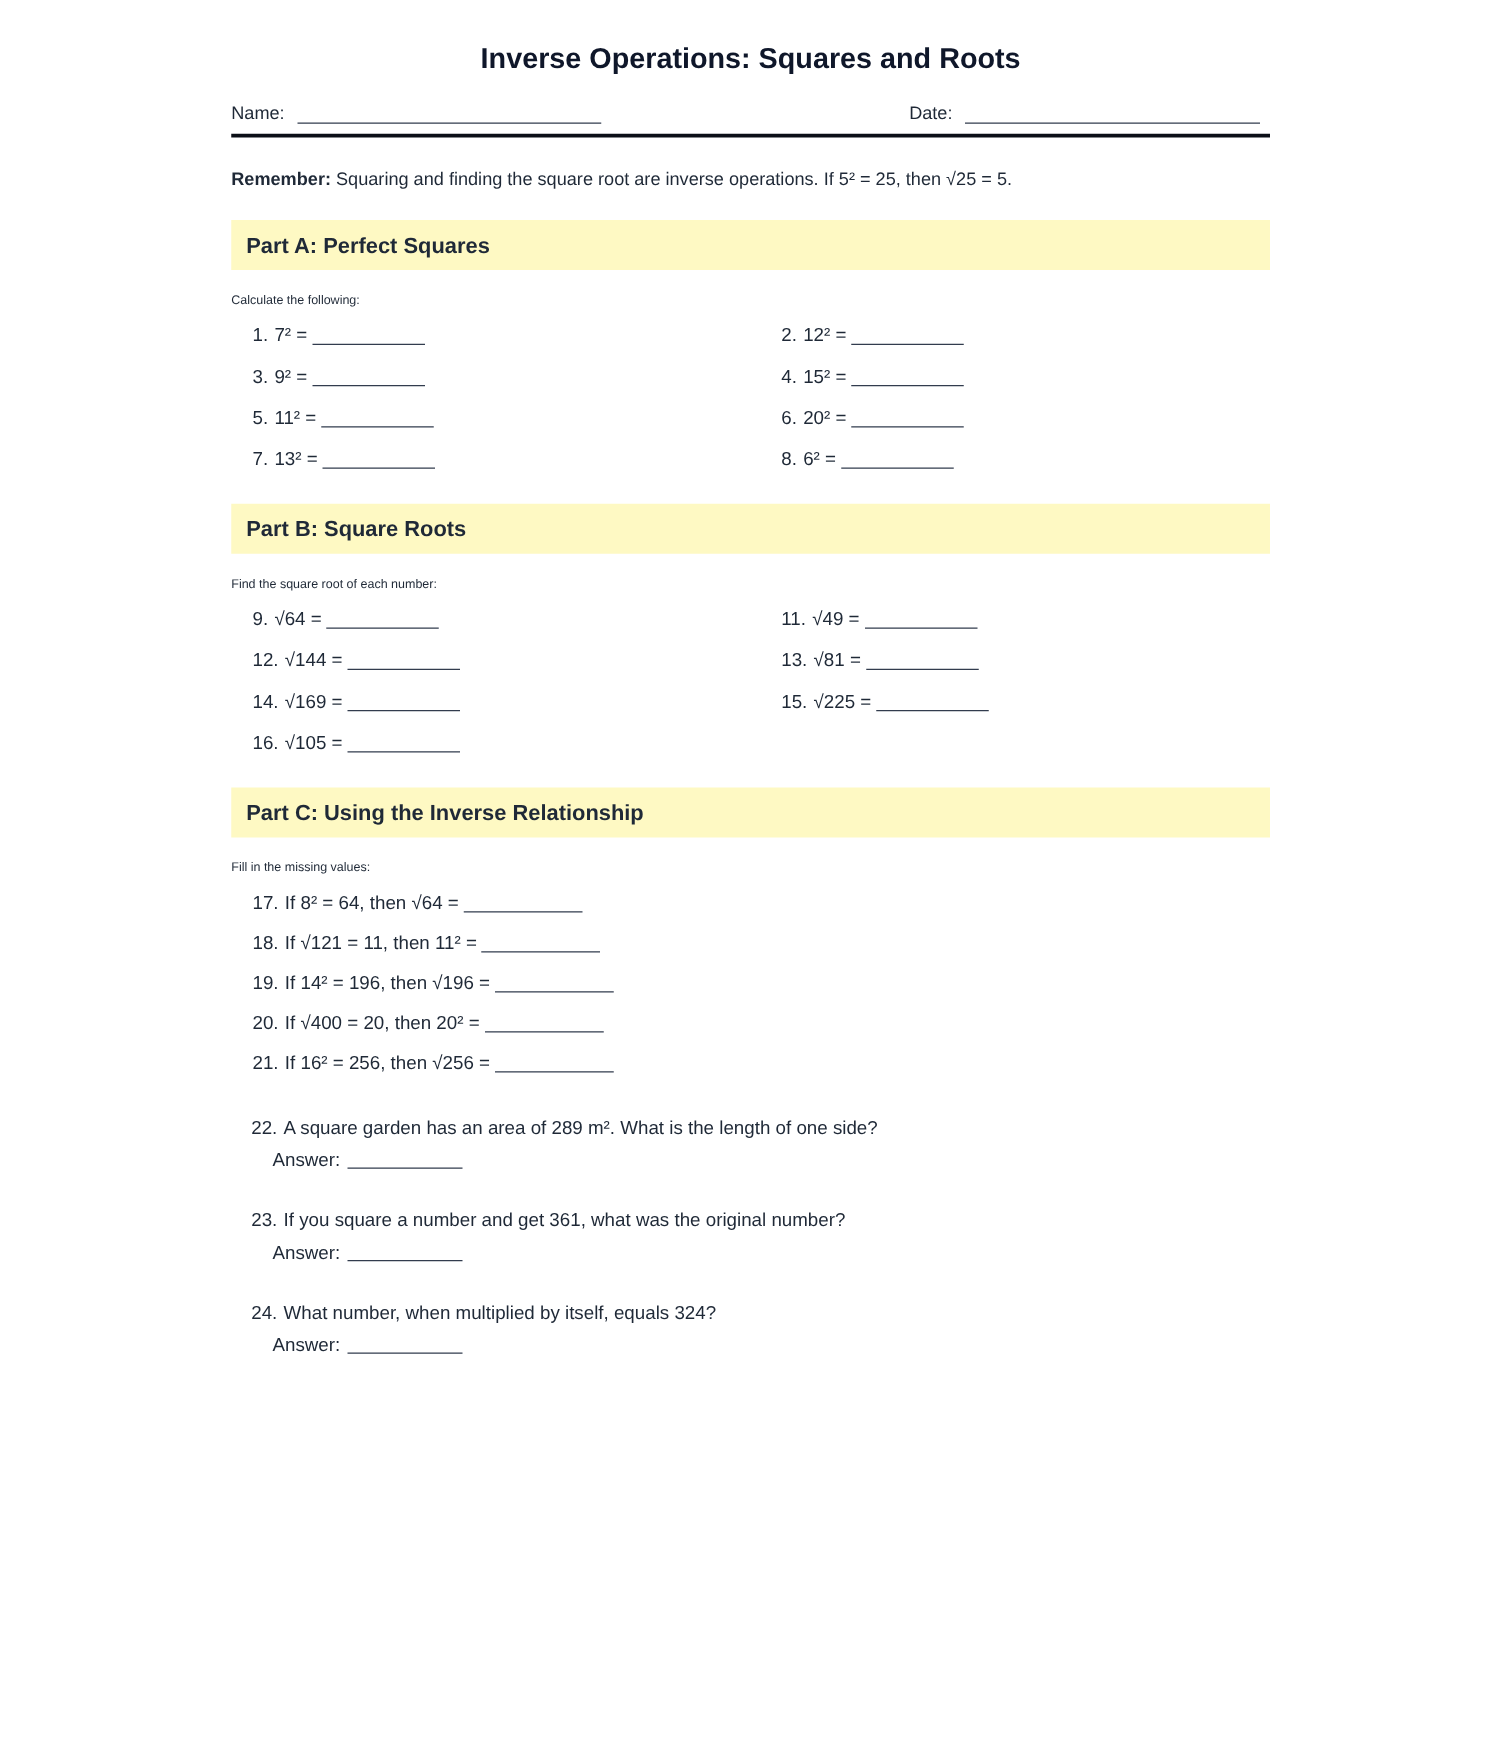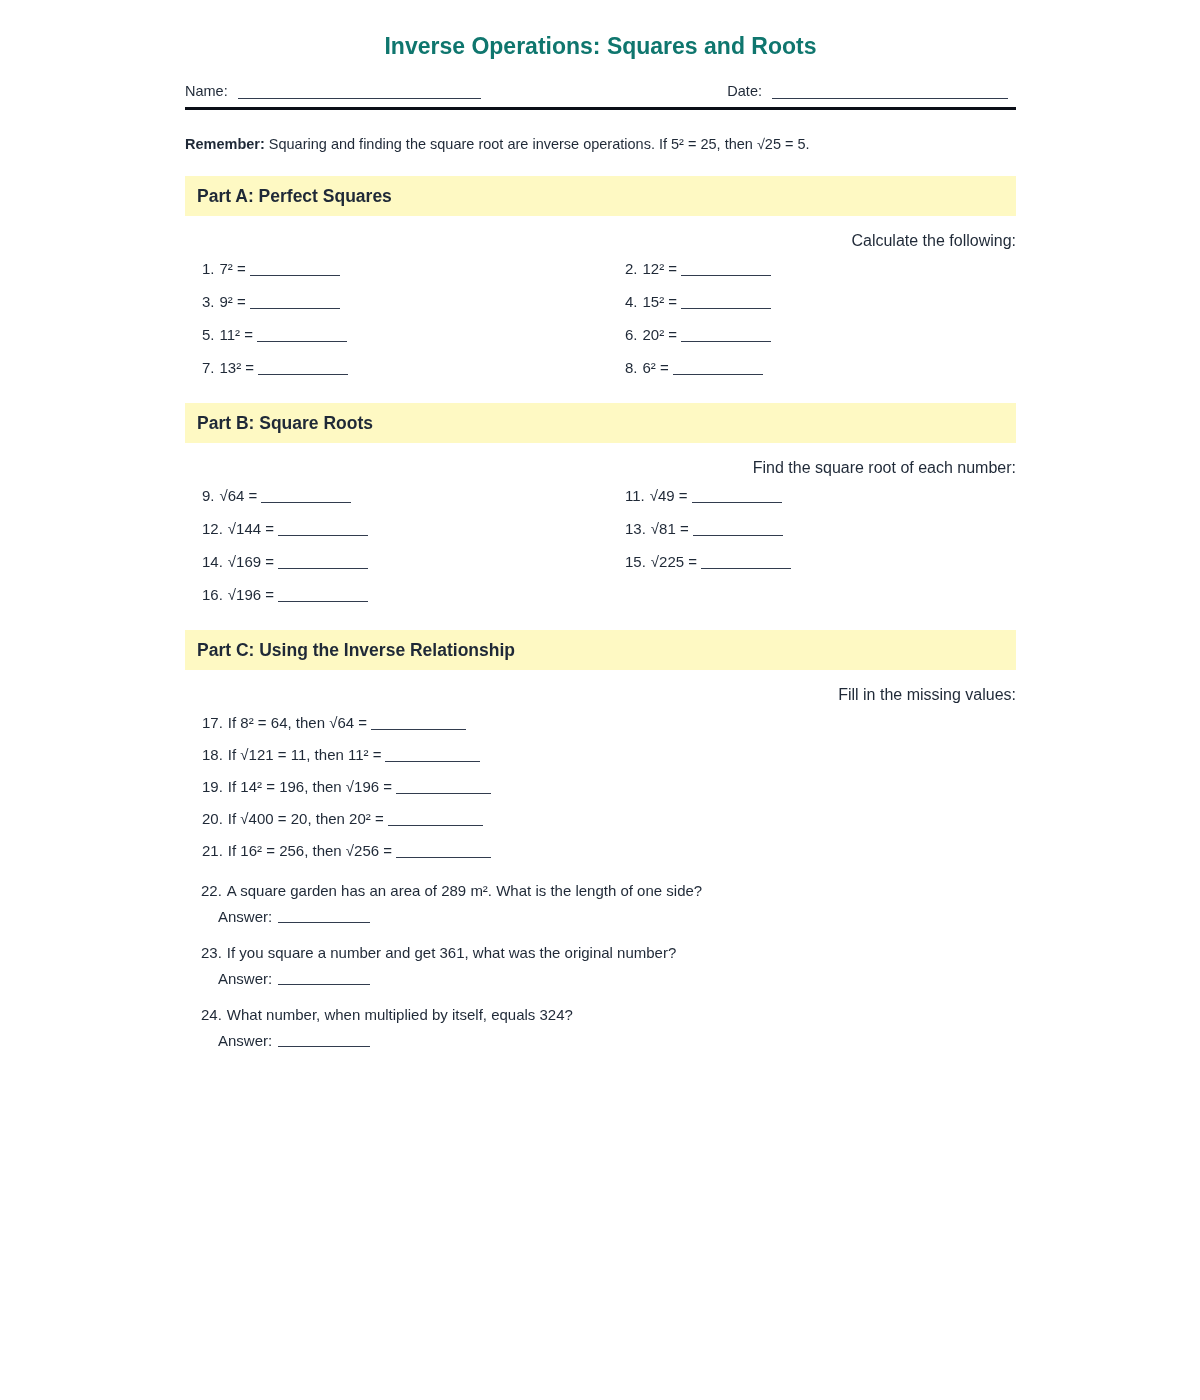--- a/index.html
+++ b/index.html
@@ -6,21 +6,21 @@
   html,body { background:#ffffff; }
   body {
     width:1200px; height:1400px; position:relative;
     font-family:"Liberation Sans", sans-serif;
     color:#1f2937;
   }
   .sheet { width:831px; margin-left:185px; }
 
   .title {
     padding-top:32px; font-size:23px; font-weight:bold;
-    text-align:center; line-height:28px; color:#0f766e;
+    text-align:center; line-height:28px; color:#0f172a;
   }
 
   .meta-row { display:flex; justify-content:space-between; margin-top:23px; font-size:14.5px; padding-right:8px; }
   .meta-field { display:flex; align-items:flex-end; }
   .meta-label { margin-right:6px; }
   .blank { display:inline-block; border-bottom:1.5px solid #323c4e; height:15px; vertical-align:-4px; margin-left:4px; }
   .blank-name { width:243px; border-bottom-width:1px; }
   .blank-date { width:236px; border-bottom-width:1px; }
 
   .header-rule { border:none; border-top:3px solid #0b0f17; margin-top:8px; }
@@ -29,37 +29,37 @@
 
   .section-bar {
     background:#fef9c3; padding:10px 12px;
     font-size:17.5px; font-weight:bold; line-height:20px; color:#1f2937;
   }
   .bar-a { margin-top:22px; }
   .bar-b { margin-top:19px; }
   .bar-c { margin-top:19px; }
   .bar-d { margin-top:24px; }
 
-  .instructions { margin-top:16px; font-size:16px; line-height:18px;text-align:right; }
+  .instructions { margin-top:16px; font-size:10px; line-height:18px; }
 
   .grid-two {
     display:grid; grid-template-columns:423px 1fr;
     padding-left:17px; margin-top:2px;
   }
   .prob { height:33px; display:flex; align-items:center; font-size:15px; }
   .prob-c { height:32px; }
   .pnum { margin-right:5px; white-space:nowrap; }
   .ptext { white-space:nowrap; }
   .blank-ab { width:90px; }
   .blank-c { width:95px; }
   .blank-d { width:92px; }
 
   .list-one { padding-left:17px; margin-top:2px; }
 
-  .dprob { padding-left:16px; margin-top:16px; font-size:15px; }
+  .dprob { padding-left:16px; margin-top:28px; font-size:15px; }
   .dq { line-height:18px; }
   .dans { margin-top:8px; padding-left:17px; height:20px; display:flex; align-items:flex-start; }
   .ans-label { margin-right:2px; }
 </style>
 </head>
 <body>
 
 <div class="sheet">
 
   <div class="title">Inverse Operations: Squares and Roots</div>
@@ -155,21 +155,21 @@
         <span class="ptext">√169 =</span>
         <span class="blank blank-ab"></span>
       </div>
     <div class="prob">
         <span class="pnum">15.</span>
         <span class="ptext">√225 =</span>
         <span class="blank blank-ab"></span>
       </div>
     <div class="prob">
         <span class="pnum">16.</span>
-        <span class="ptext">√196 =</span>
+        <span class="ptext">√105 =</span>
         <span class="blank blank-ab"></span>
       </div>
   </div>
 
   <div class="section-bar bar-c">Part C: Using the Inverse Relationship</div>
   <div class="instructions">Fill in the missing values:</div>
   <div class="list-one">
     <div class="prob prob-c">
         <span class="pnum">17.</span>
         <span class="ptext">If 8² = 64, then √64 =</span>

